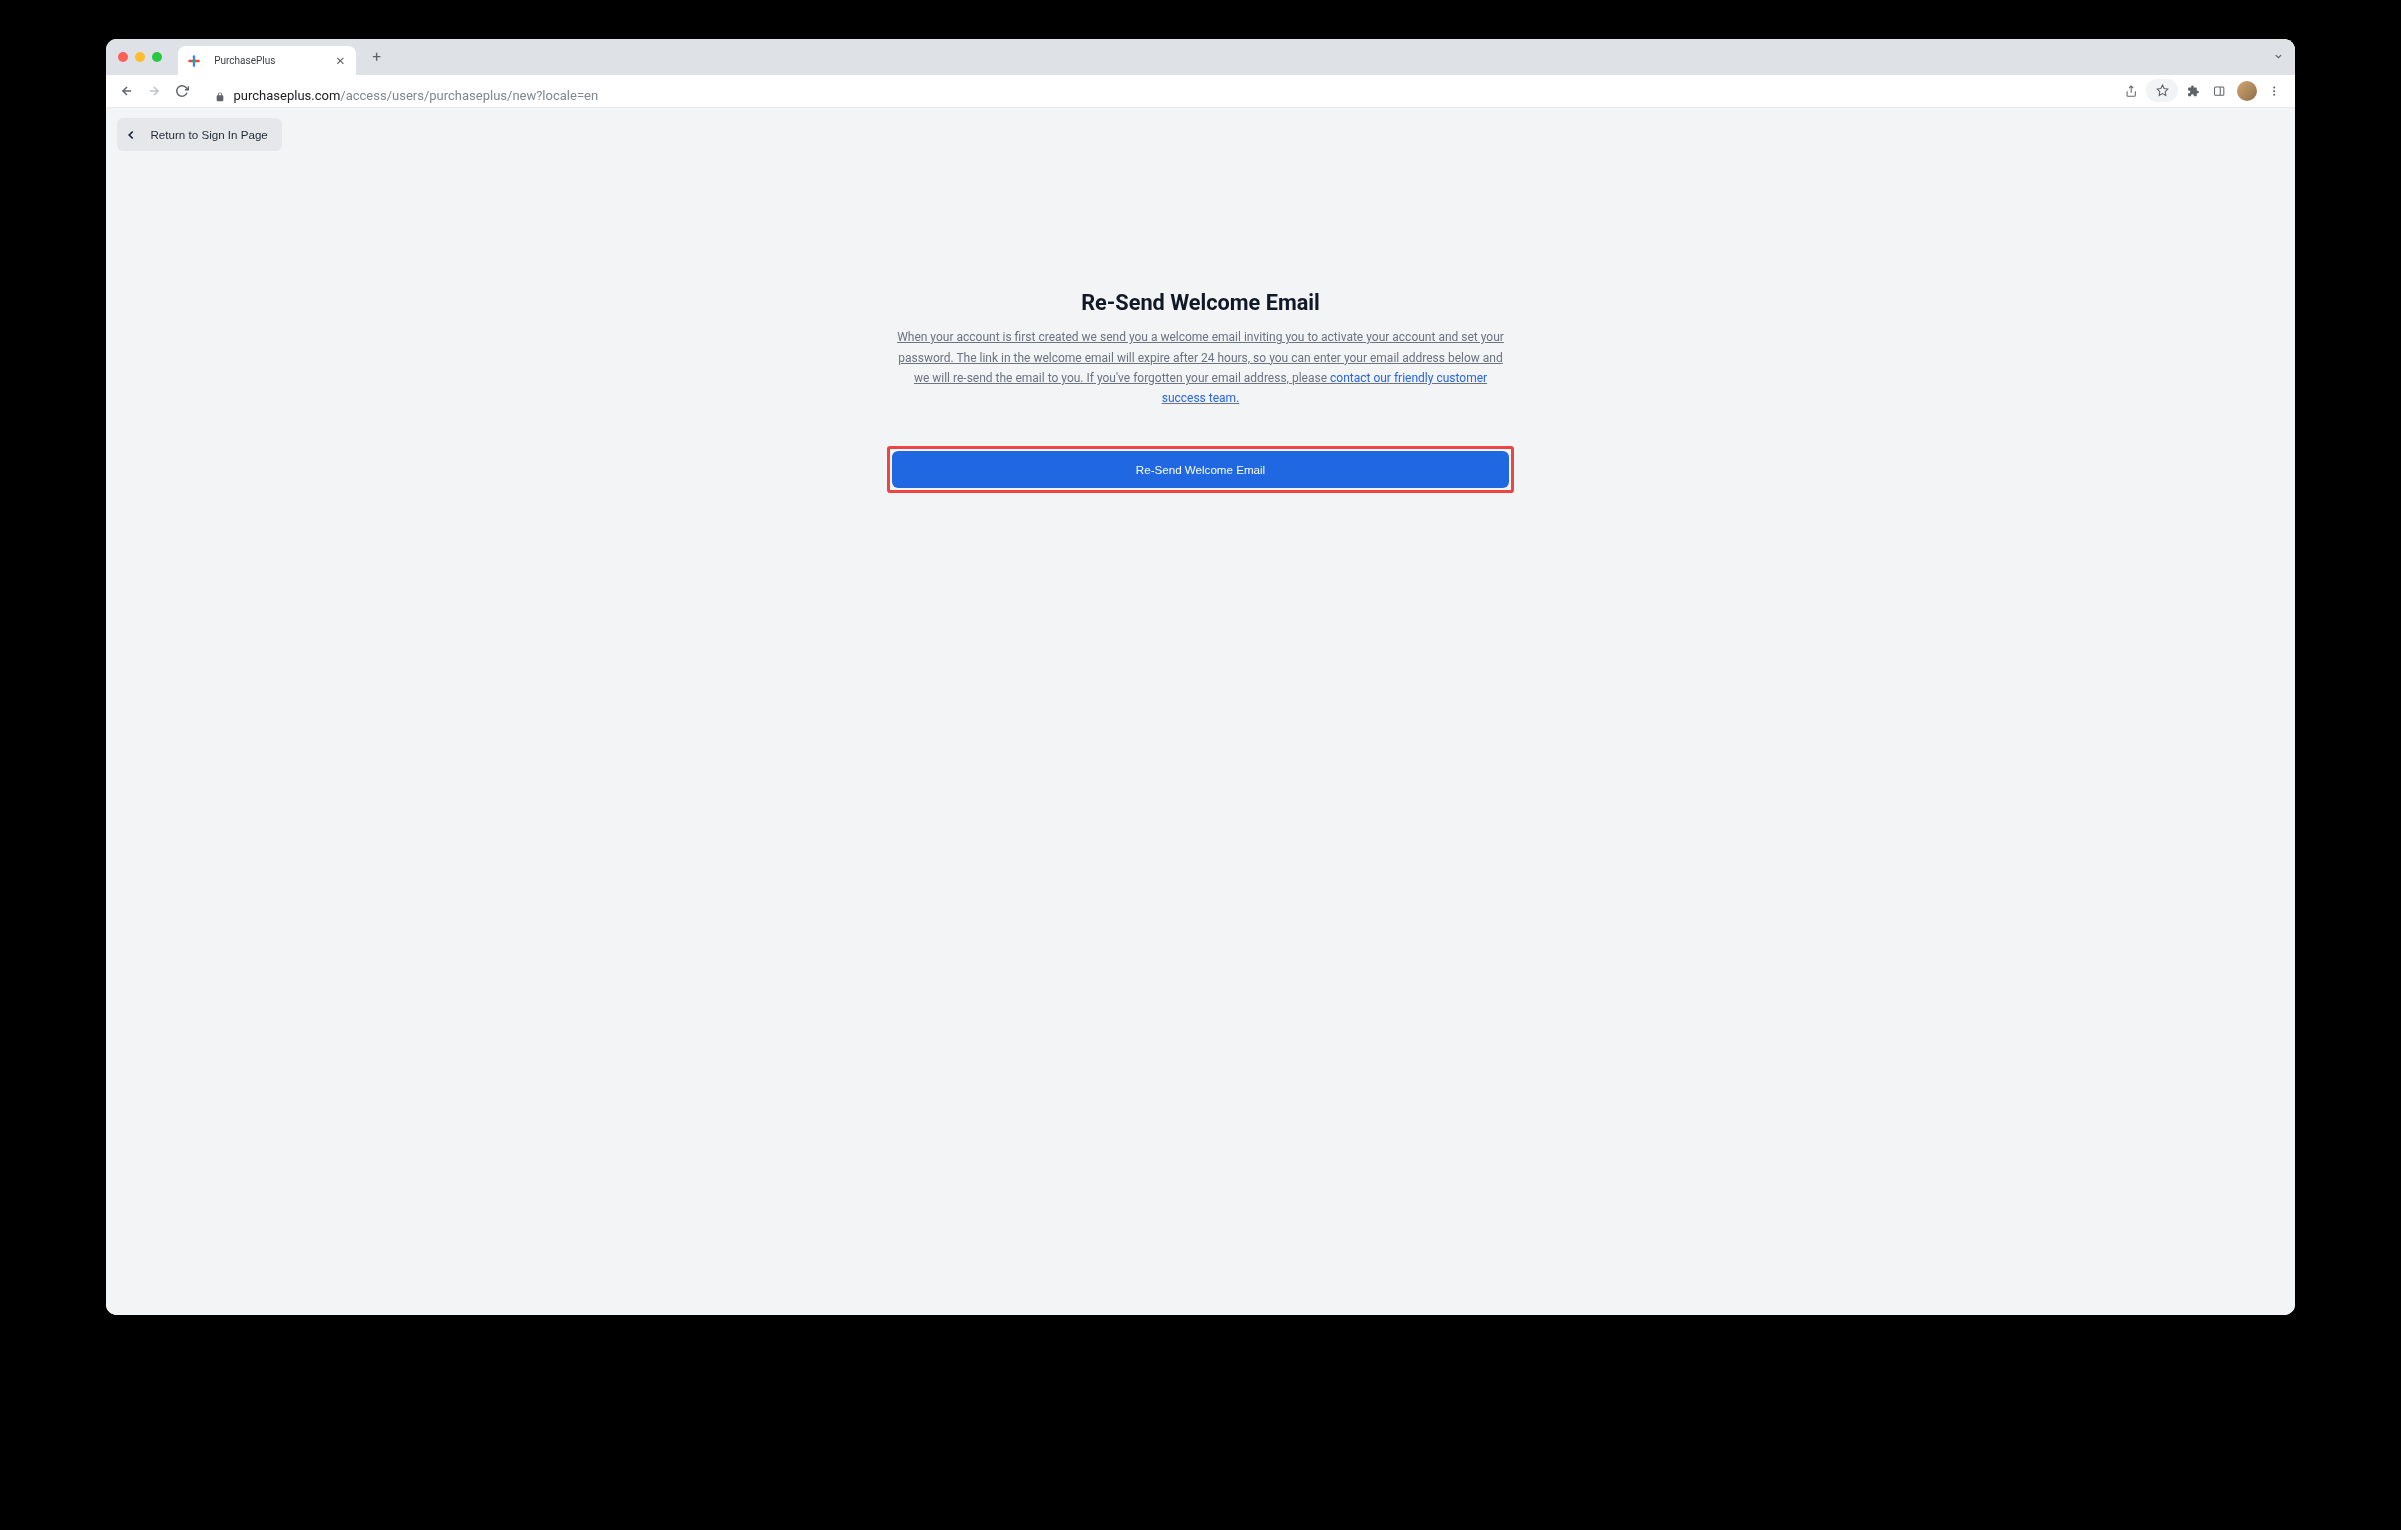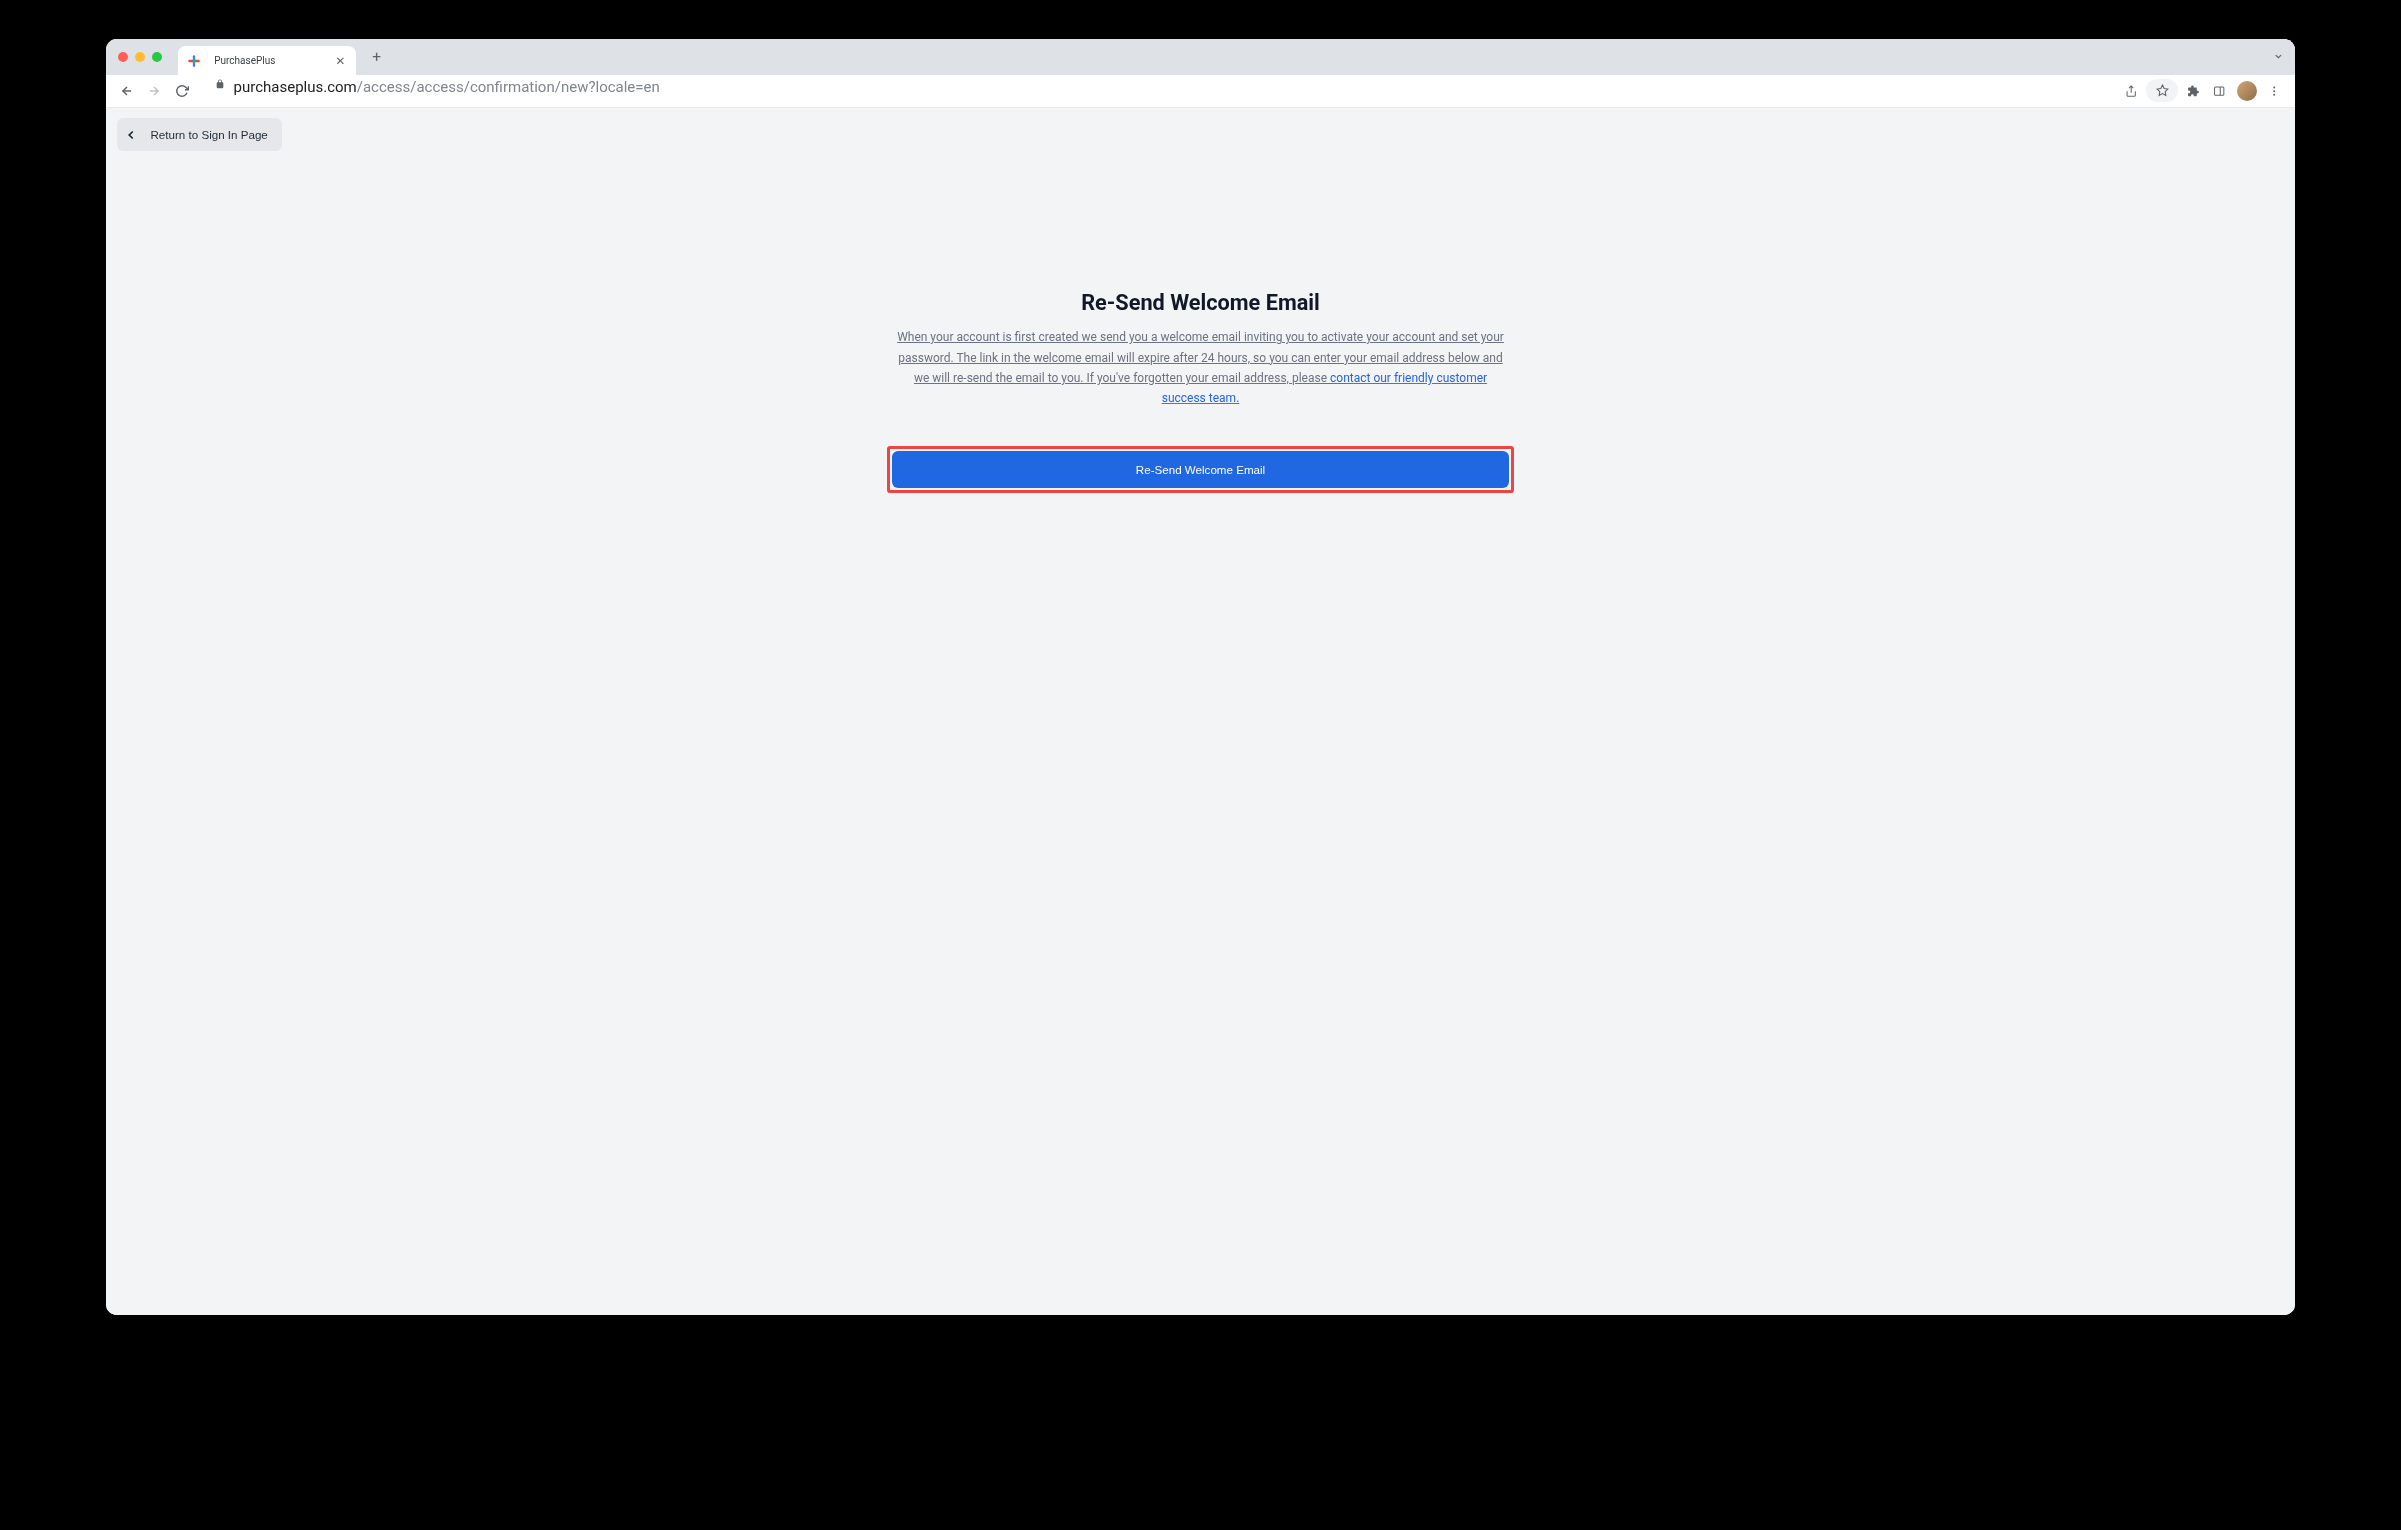--- a/index.html
+++ b/index.html
@@ -119,24 +119,24 @@
       border-radius: 50%;
       cursor: pointer;
     }
     .nav-btn.disabled { color: #bdc1c6; cursor: default; }
     .address-bar {
       flex: 1;
       height: 25px;
       background: #f1f3f4;
       border-radius: 12.4px;
       display: flex;
-      align-items: flex-start;
+      align-items: flex-end;
       padding: 0 10.8px;
       margin: 0 4.6px;
-      font-size: 15px;
+      font-size: 13px;
       background: #fff;
     }
     .lock-icon {
       width: 12.4px;
       height: 12.4px;
       margin-right: 7.7px;
       display: flex;
       align-items: center;
       justify-content: center;
       color: #5f6368;
@@ -300,21 +300,21 @@
         <path d="M20.49 15a9 9 0 1 1-2.12-9.36L23 10"></path>
       </svg>
     </div>
     <div class="address-bar">
       <span class="lock-icon">
         <svg width="10" height="10" viewBox="0 0 24 24" fill="currentColor">
           <path d="M18 8h-1V6c0-2.76-2.24-5-5-5S7 3.24 7 6v2H6c-1.1 0-2 .9-2 2v10c0 1.1.9 2 2 2h12c1.1 0 2-.9 2-2V10c0-1.1-.9-2-2-2zM9 6c0-1.66 1.34-3 3-3s3 1.34 3 3v2H9V6z"></path>
         </svg>
       </span>
       <span class="url-domain">purchaseplus.com</span>
-        <span class="url-path">/access/access/confirmation/new?locale=en</span>
+        <span class="url-path">/access/users/purchaseplus/new?locale=en</span>
     </div>
     <div class="toolbar-right">
       <div class="toolbar-icon">
         <svg width="12.4" height="12.4" viewBox="0 0 24 24" fill="none" stroke="currentColor" stroke-width="2">
           <path d="M4 12v8a2 2 0 0 0 2 2h12a2 2 0 0 0 2-2v-8"></path>
           <polyline points="16 6 12 2 8 6"></polyline>
           <line x1="12" y1="2" x2="12" y2="15"></line>
         </svg>
       </div>
       <div class="star-pill">

